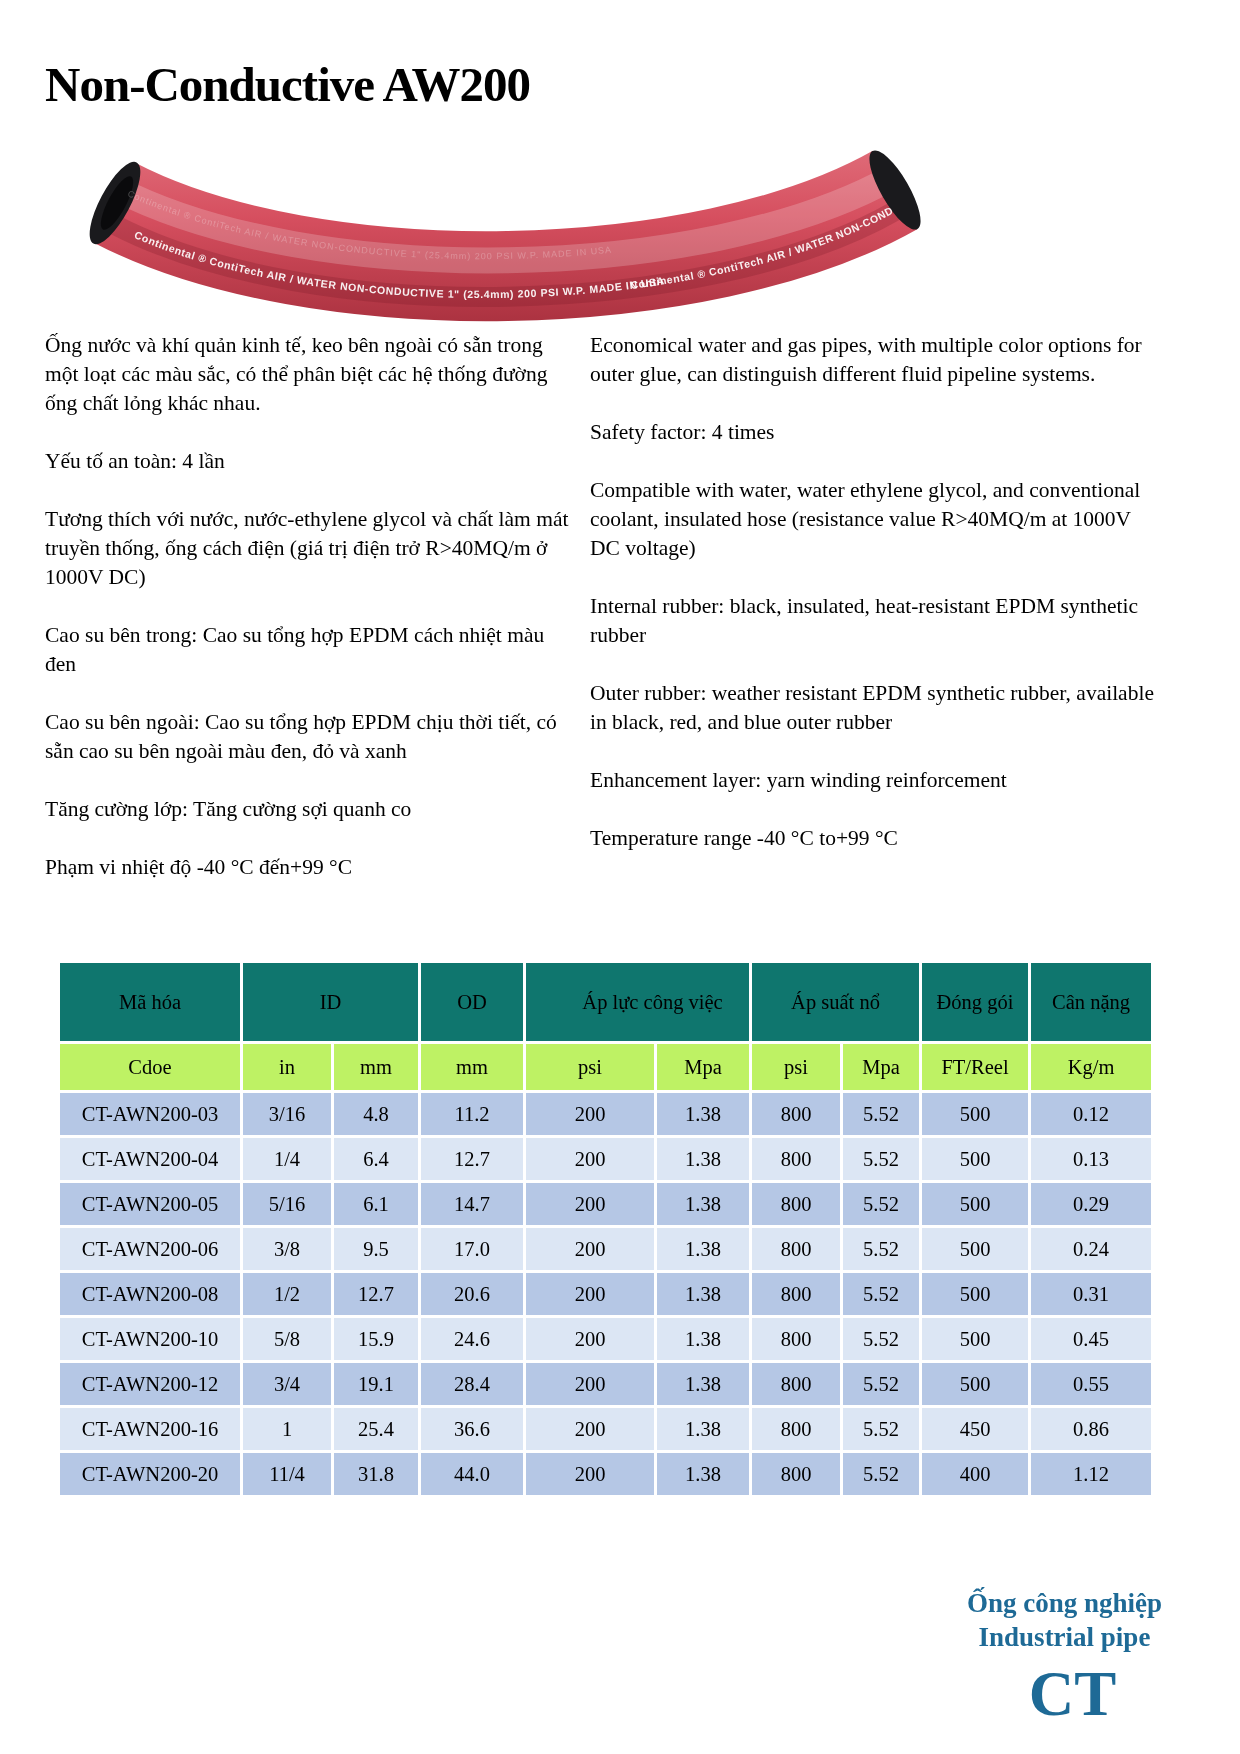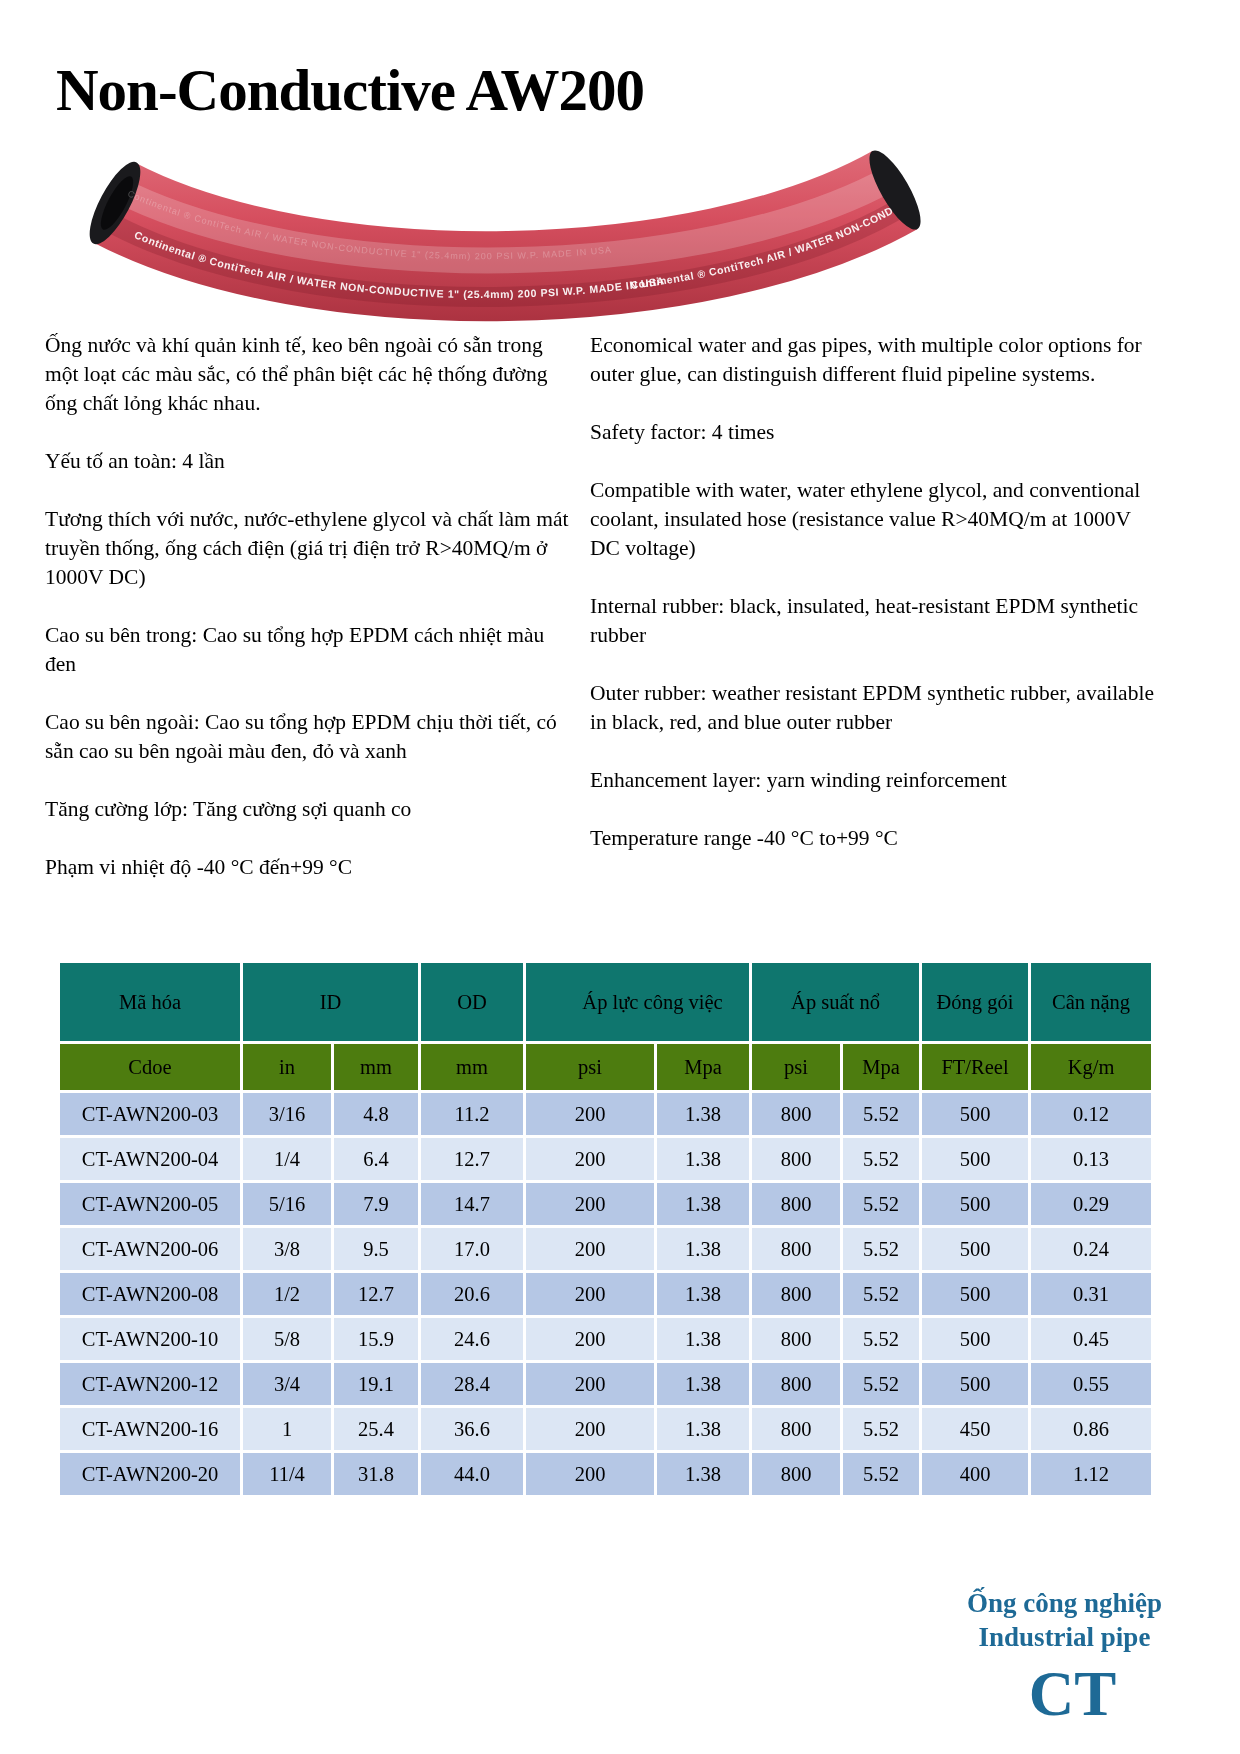--- a/index.html
+++ b/index.html
@@ -1,39 +1,39 @@
 <!DOCTYPE html>
 <html><head>
 <meta charset="utf-8">
 <style>
   html,body { margin:0; padding:0; background:#ffffff; }
   .page {
     position:relative; width:1240px; height:1754px; background:#ffffff;
     font-family:"Liberation Serif", serif; color:#000; overflow:hidden;
   }
   .title {
-    position:absolute; left:56px; top:56px; font-size:59px; font-weight:bold;
+    position:absolute; left:45px; top:56px; font-size:49px; font-weight:bold;
     letter-spacing:-1px; color:#000; white-space:nowrap;
   }
   .hose-wrap { position:absolute; left:83px; top:131px; width:840px; height:192px; }
   .desc {
     position:absolute; left:45px; top:331px; width:1110px; display:flex;
   }
   .col-vi { width:525px; margin-right:15px; }
   .col-en { width:565px; margin-left:5px; }
   .desc p { margin:0 0 29px 0; font-size:21.5px; line-height:29px; }
   .spec-wrap { position:absolute; left:57px; top:960px; }
   table.spec { border-collapse:separate; border-spacing:3px; table-layout:fixed; }
   table.spec th, table.spec td {
     text-align:center; vertical-align:middle; font-weight:normal;
     font-size:20.5px; color:#000;
   }
   table.spec thead tr.group-row th { background:#0f766e; padding:11px 10px; line-height:27px; height:56px; }
   table.spec thead tr.group-row th:nth-child(4) { padding-left:40px; }
-  table.spec thead tr.units-row th { background:#4d7c0f; padding:9px 4px; height:28px; }
+  table.spec thead tr.units-row th { background:#bef264; padding:9px 4px; height:28px; }
   table.spec tbody td { padding:6px 4px; height:30px; }
   table.spec tbody tr:nth-child(odd) td { background:#b5c7e5; }
   table.spec tbody tr:nth-child(even) td { background:#dce6f4; }
   .footer {
     position:absolute; right:62px; bottom:20px; display:flex; align-items:center;
     color:#1e6a96;
     flex-direction:column;
   }
   .footer-lines { text-align:center; font-weight:bold; font-size:27px; line-height:34px; margin-right:16px; }
   .footer-logo { font-size:63px; font-weight:bold; line-height:80px; }
@@ -160,21 +160,21 @@
             <td>200</td>
             <td>1.38</td>
             <td>800</td>
             <td>5.52</td>
             <td>500</td>
             <td>0.13</td>
           </tr>
           <tr>
             <td>CT-AWN200-05</td>
             <td>5/16</td>
-            <td>7.9</td>
+            <td>6.1</td>
             <td>14.7</td>
             <td>200</td>
             <td>1.38</td>
             <td>800</td>
             <td>5.52</td>
             <td>500</td>
             <td>0.29</td>
           </tr>
           <tr>
             <td>CT-AWN200-06</td>

